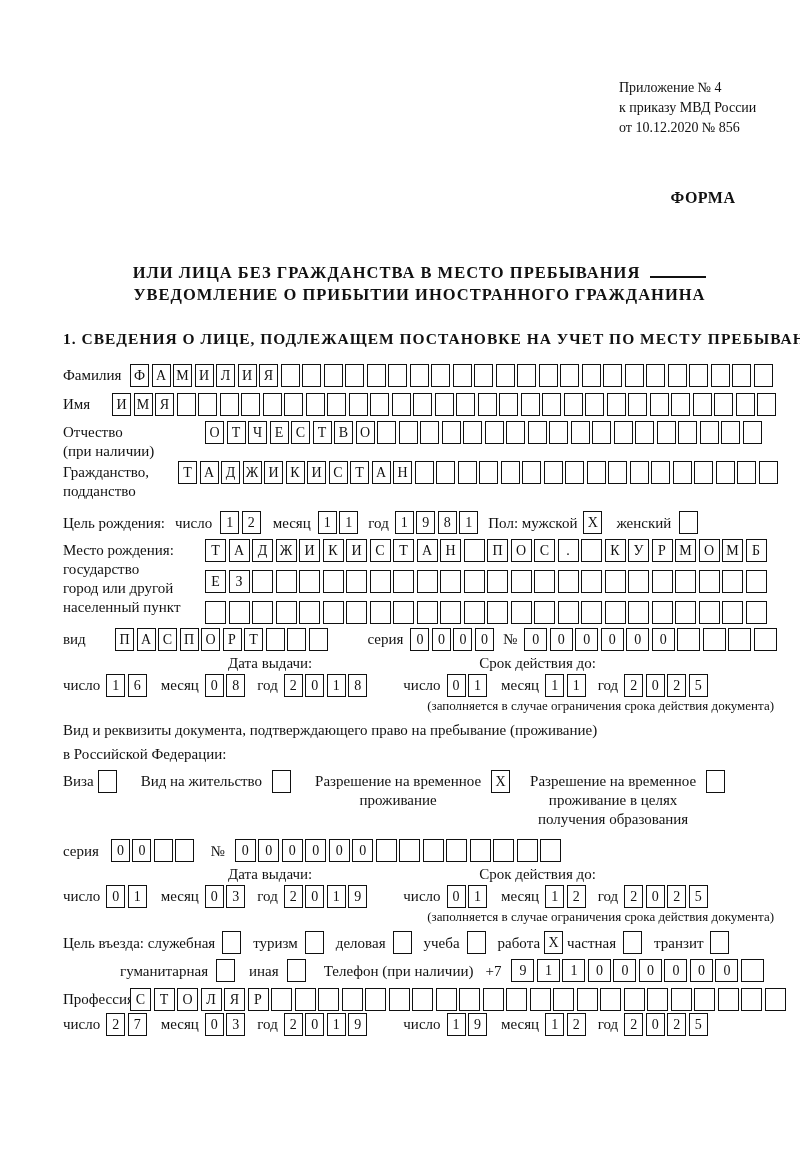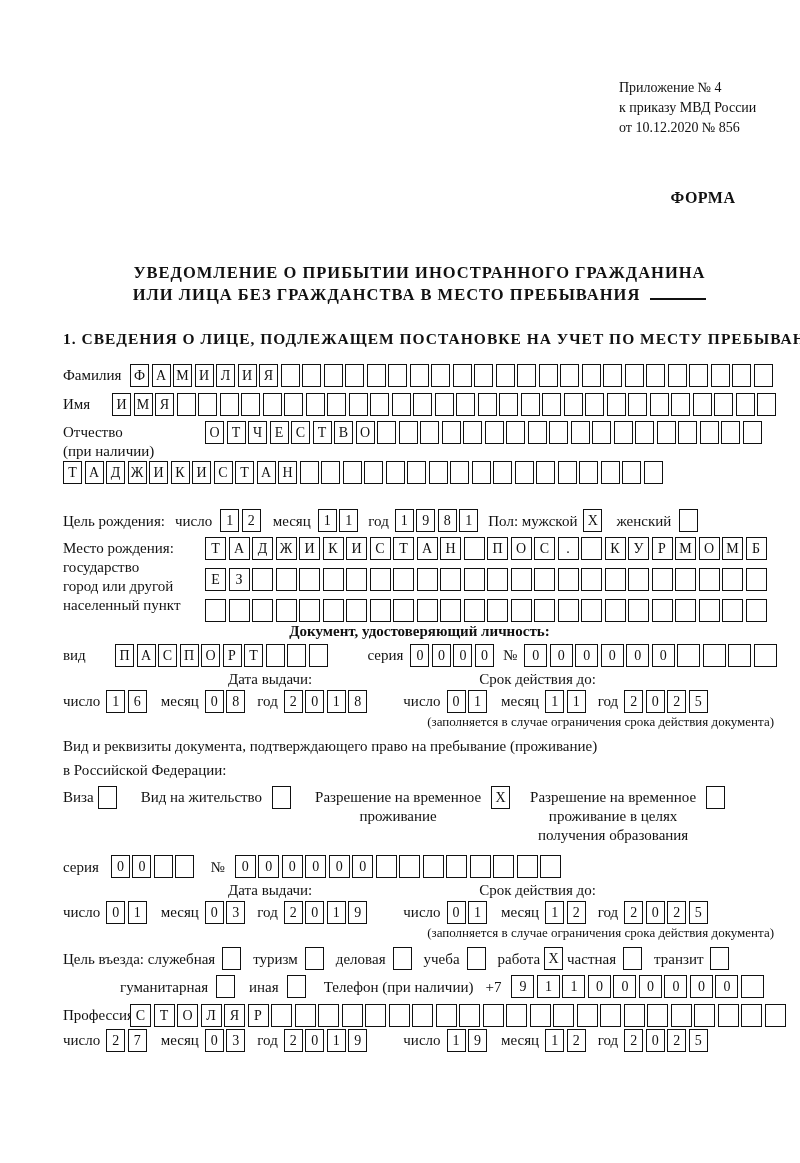--- a/index.html
+++ b/index.html
@@ -49,22 +49,22 @@
 <div class="page">
 
   <div class="appendix">
     <div>Приложение № 4
 к приказу МВД России
 от 10.12.2020 № 856</div>
     <div class="forma">ФОРМА</div>
   </div>
 
   <div class="title">
+    <div><span>ИЛИ ЛИЦА БЕЗ ГРАЖДАНСТВА В МЕСТО ПРЕБЫВАНИЯ</span><span class="blank-line"></span></div>
     <div>УВЕДОМЛЕНИЕ О ПРИБЫТИИ ИНОСТРАННОГО ГРАЖДАНИНА</div>
-    <div><span>ИЛИ ЛИЦА БЕЗ ГРАЖДАНСТВА В МЕСТО ПРЕБЫВАНИЯ</span><span class="blank-line"></span></div>
   </div>
 
   <div class="section-title">1. СВЕДЕНИЯ О ЛИЦЕ, ПОДЛЕЖАЩЕМ ПОСТАНОВКЕ НА УЧЕТ ПО МЕСТУ ПРЕБЫВАНИЯ</div>
 
   <div class="row" style="margin-top:16px">
     <span class="lbl" style="width:67px">Фамилия</span>
     <span class="cells">
         <span class="cell">Ф</span>
         <span class="cell">А</span>
         <span class="cell">М</span>
@@ -162,20 +162,22 @@
         <span class="cell"></span>
         <span class="cell"></span>
         <span class="cell"></span>
         <span class="cell"></span>
         <span class="cell"></span>
         <span class="cell"></span>
       </span>
   </div>
 
   <div class="row" style="min-height:38px">
+    <span class="lbl" style="width:115px">Гражданство,
+подданство</span>
     <span class="cells">
         <span class="cell">Т</span>
         <span class="cell">А</span>
         <span class="cell">Д</span>
         <span class="cell">Ж</span>
         <span class="cell">И</span>
         <span class="cell">К</span>
         <span class="cell">И</span>
         <span class="cell">С</span>
         <span class="cell">Т</span>
@@ -310,21 +312,20 @@
           <span class="cell"></span>
           <span class="cell"></span>
           <span class="cell"></span>
           <span class="cell"></span>
           <span class="cell"></span>
           <span class="cell"></span>
         </span>
     </div>
   </div>
 
-  <div class="doc-head">Документ, удостоверяющий личность:</div>
 
   <div class="row" style="margin-top:4px; align-items:flex-start">
     <span class="lbl" style="width:52px">вид</span>
     <span class="cells">
         <span class="cell">П</span>
         <span class="cell">А</span>
         <span class="cell">С</span>
         <span class="cell">П</span>
         <span class="cell">О</span>
         <span class="cell">Р</span>

